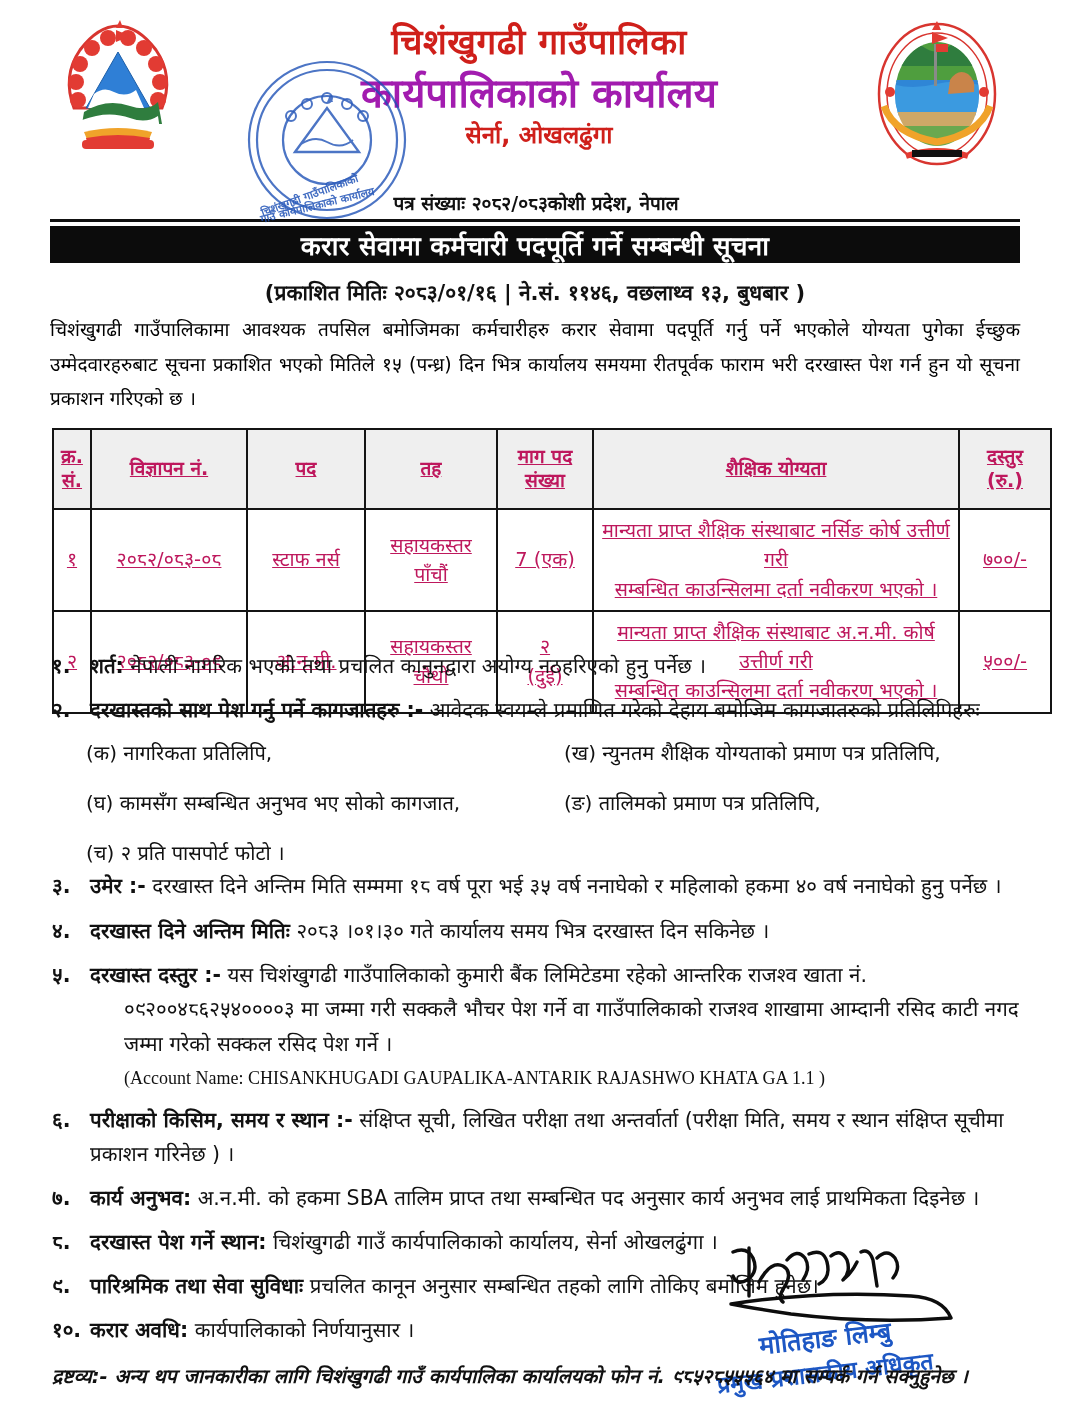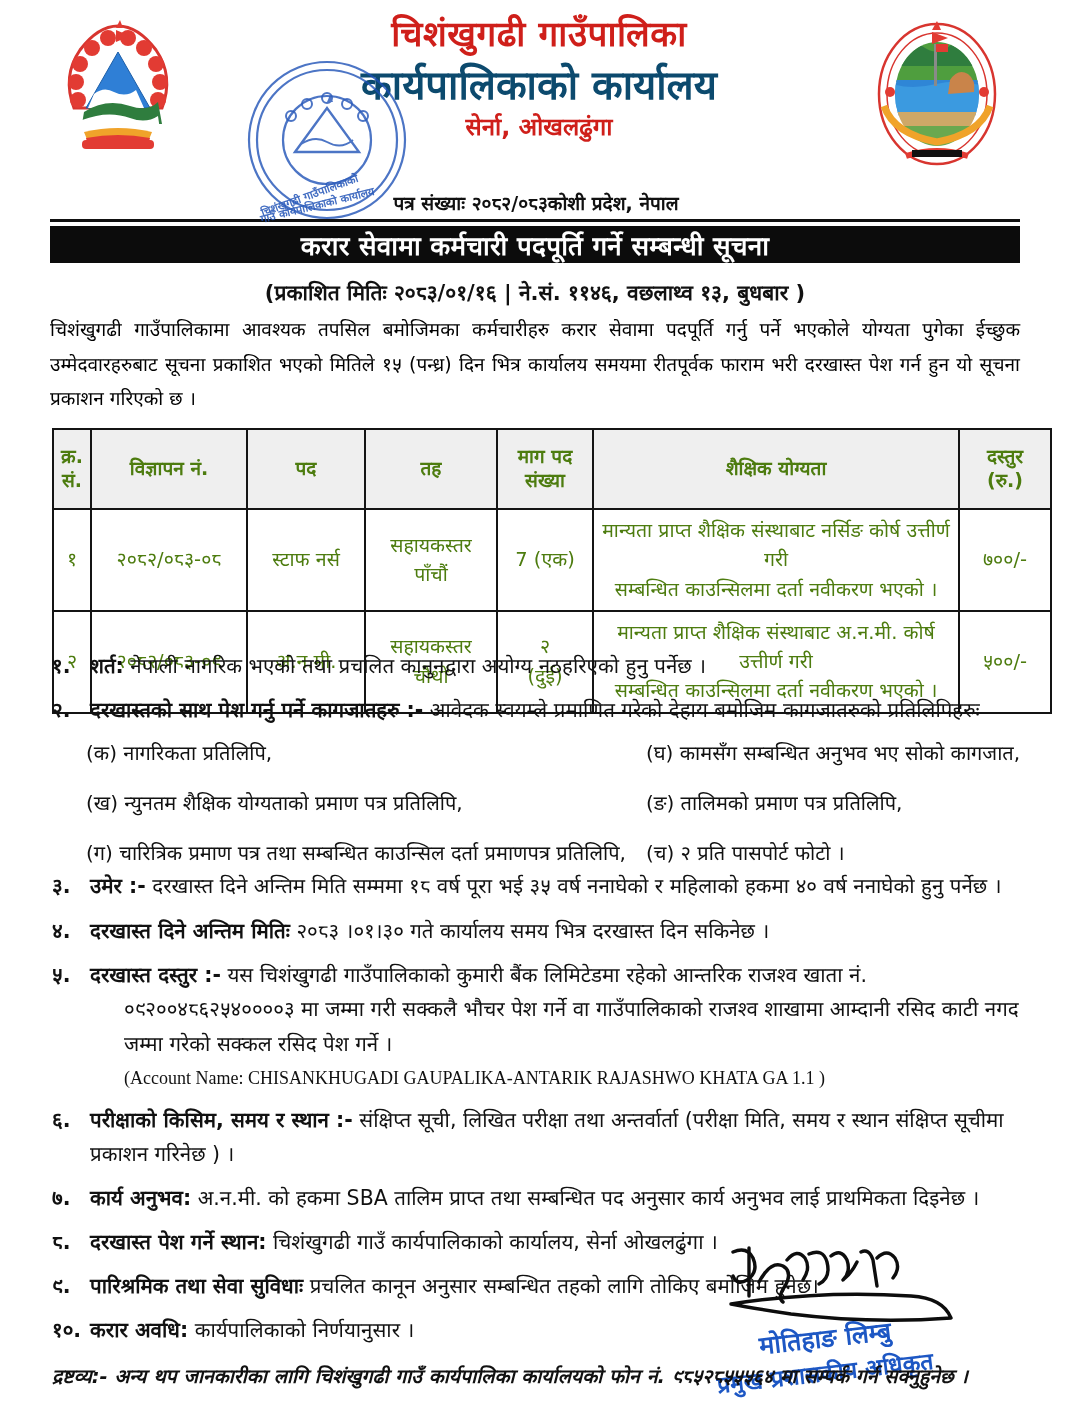--- a/index.html
+++ b/index.html
@@ -46,35 +46,35 @@
     width: 172px;
     height: 168px;
     z-index: 5;
     opacity: .92;
     pointer-events: none;
   }
   .head-titles {
     position: absolute;
     left: 190px;
     right: 180px;
-    top: 14px;
+    top: 22px;
     text-align: center;
   }
   .org-name {
     font-family: "DejaVu Sans", sans-serif;
     color: #cf1f1a;
     font-size: 35px;
     font-weight: bold;
     letter-spacing: .5px;
     line-height: 1.18;
     white-space: nowrap;
   }
   .office-name {
     font-family: "DejaVu Sans", sans-serif;
-    color: #0c4a6e;
+    color: #a21caf;
     font-size: 40px;
     font-weight: bold;
     line-height: 1.2;
     margin-top: 6px;
     white-space: nowrap;
   }
   .office-addr {
     font-family: "DejaVu Sans", sans-serif;
     color: #cf1f1a;
     font-size: 24px;
@@ -148,21 +148,22 @@
     position: absolute;
     left: 52px;
     top: 428px;
     width: 1000px;
   }
   table.vac {
     width: 100%;
     border-collapse: collapse;
     table-layout: fixed;
     font-family: "DejaVu Sans", sans-serif;
-    color: #4d7c0f;
+    color: #be185d;
+    text-decoration: underline;
   }
   table.vac th, table.vac td {
     border: 2px solid #141414;
     text-align: center;
     vertical-align: middle;
     padding: 6px 4px;
   }
   table.vac thead th {
     background: #efefef;
     font-size: 19px;
@@ -461,24 +462,23 @@
       <span class="body"><b>शर्त:</b><span> नेपाली नागरिक भएको तथा प्रचलित कानुनद्वारा अयोग्य नठहरिएको हुनु पर्नेछ ।</span></span>
     </div>
 
     <div class="cond">
       <span class="num">२.</span>
       <span class="body"><b>दरखास्तको साथ पेश गर्नु पर्ने कागजातहरु :-</b><span> आवेदक स्वयम्ले प्रमाणित गरेको देहाय बमोजिम कागजातरुको प्रतिलिपिहरुः</span></span>
     </div>
 
     <div class="subgrid">
       <div class="si">(क) नागरिकता प्रतिलिपि,</div>
+      <div class="si">(ख) न्युनतम शैक्षिक योग्यताको प्रमाण पत्र प्रतिलिपि,</div>
       <div class="si">(घ) कामसँग सम्बन्धित अनुभव भए सोको कागजात,</div>
-      <div class="si">(ख) न्युनतम शैक्षिक योग्यताको प्रमाण पत्र प्रतिलिपि,</div>
       <div class="si">(ङ) तालिमको प्रमाण पत्र प्रतिलिपि,</div>
-      <div class="si">(ग) चारित्रिक प्रमाण पत्र तथा सम्बन्धित काउन्सिल दर्ता प्रमाणपत्र प्रतिलिपि,</div>
       <div class="si">(च) २ प्रति पासपोर्ट फोटो ।</div>
     </div>
 
     <div class="cond">
       <span class="num">३.</span>
       <span class="body"><b>उमेर :-</b><span> दरखास्त दिने अन्तिम मिति सम्ममा १८ वर्ष पूरा भई ३५ वर्ष ननाघेको र महिलाको हकमा ४० वर्ष ननाघेको हुनु पर्नेछ ।</span></span>
     </div>
 
     <div class="cond">
       <span class="num">४.</span>

